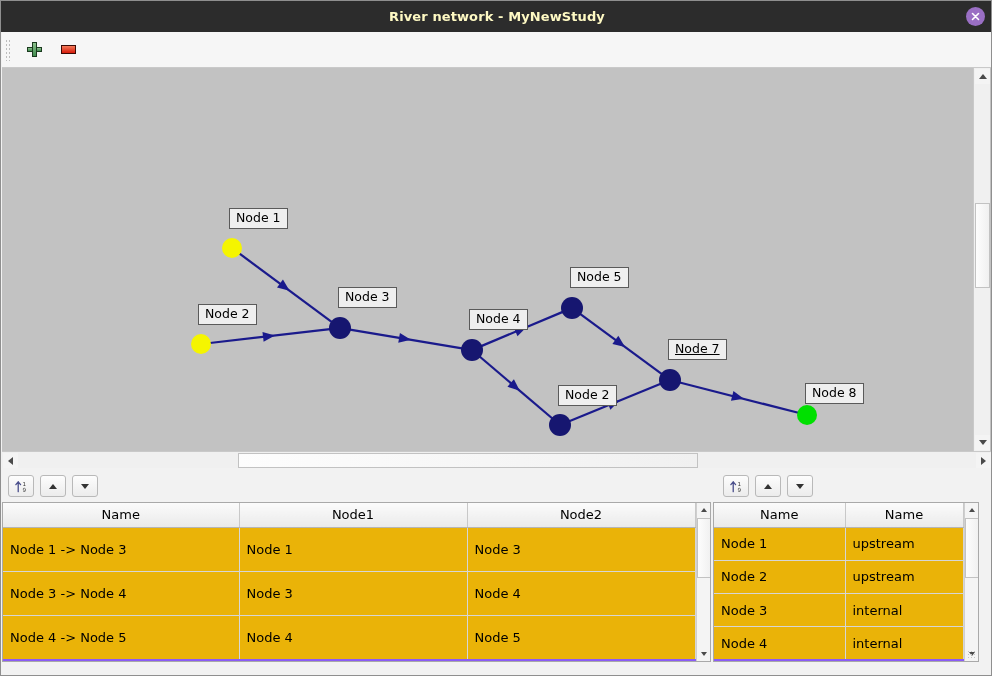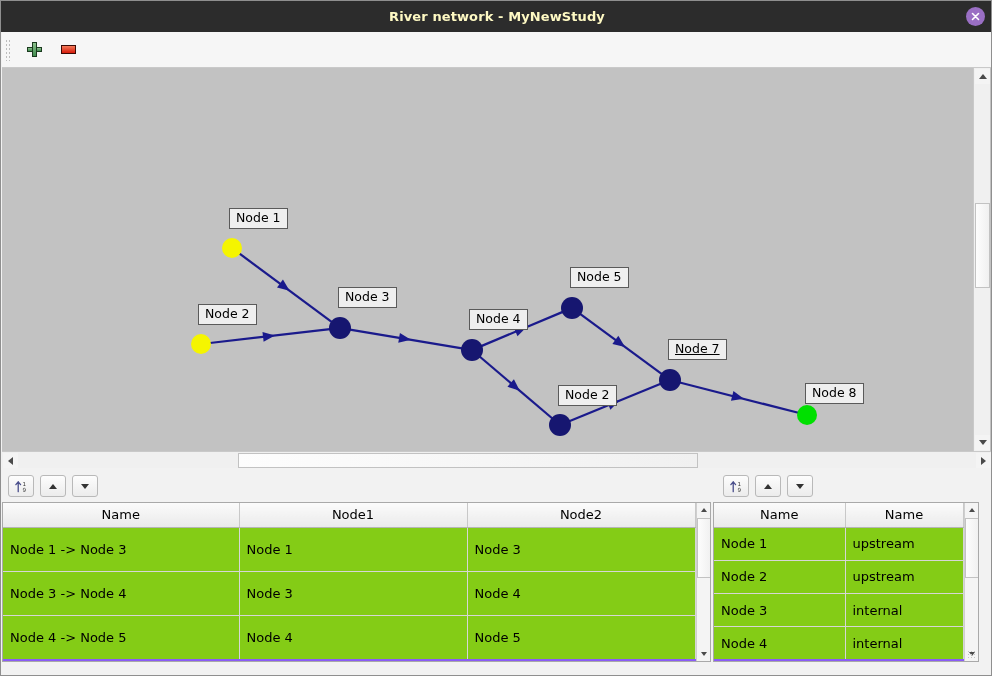--- a/index.html
+++ b/index.html
@@ -168,21 +168,21 @@
     border: 1px solid #a9a9a9;
     overflow: hidden;
     display: flex;
   }
   #pane-left .table-wrap  { width: 709px; }
   #pane-right .table-wrap { width: 266px; }
 
   table.grid {
     border-collapse: collapse;
     table-layout: fixed;
-    background: #84cc16;
+    background: #eab308;
   }
   table.grid th {
     background: linear-gradient(#fbfbfb, #eaeaea);
     border-right: 1px solid #c8c8c8;
     border-bottom: 1px solid #b5b5b5;
     font-weight: normal;
     font-size: 13px;
     color: #000;
     height: 24px;
     text-align: center;

